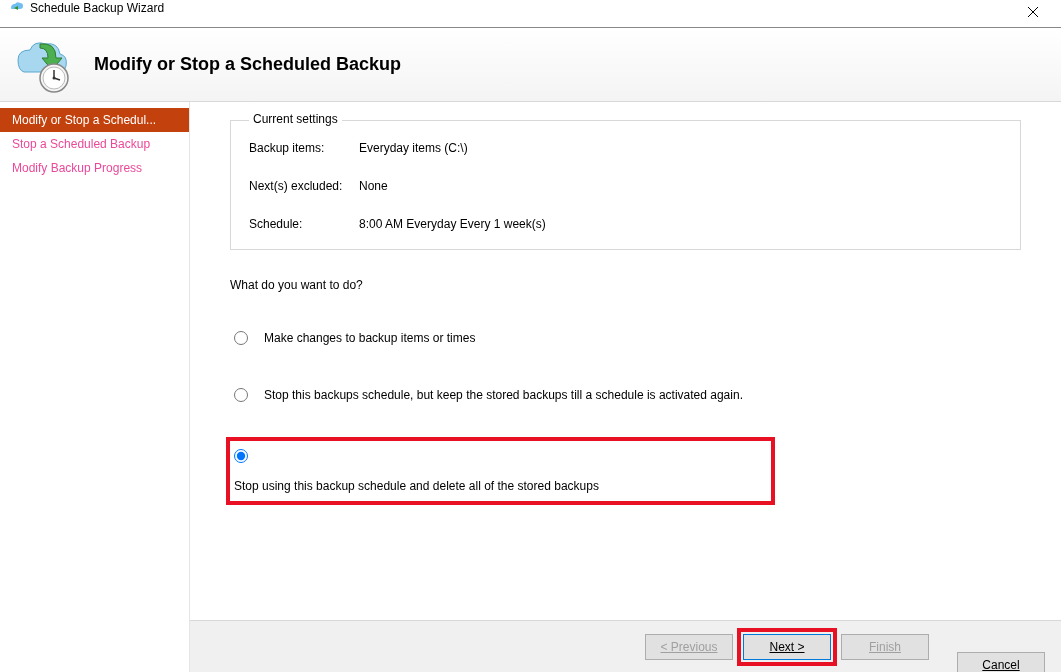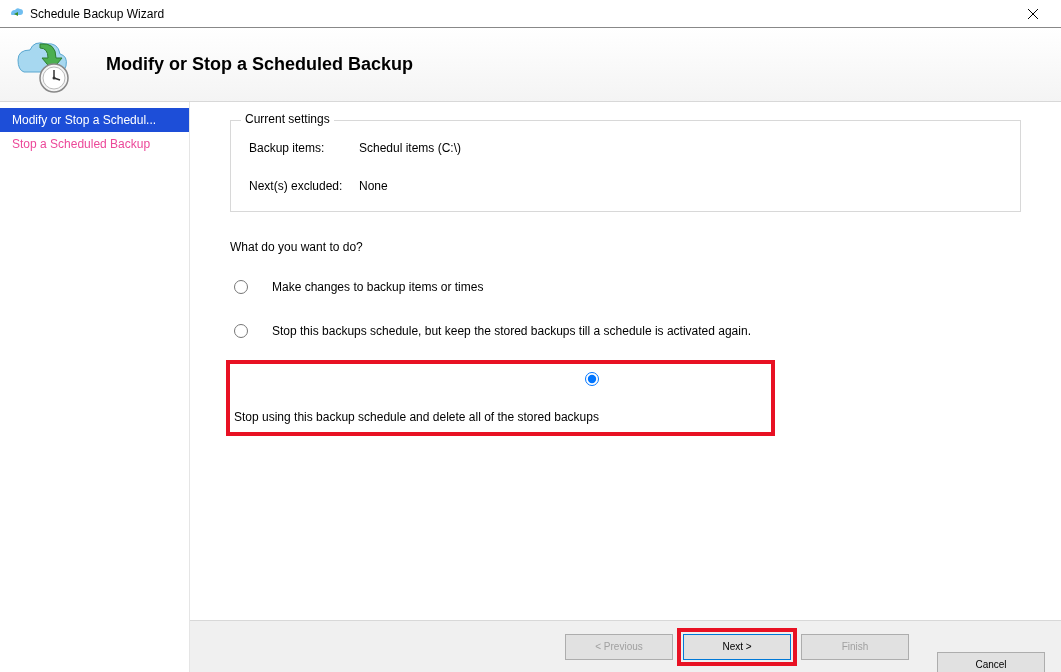--- a/index.html
+++ b/index.html
@@ -14,21 +14,21 @@
       width: 1061px;
       height: 672px;
       overflow: hidden;
       position: relative;
     }
     .titlebar {
       height: 28px;
       background: #ffffff;
       border-bottom: 1px solid #888;
       display: flex;
-      align-items: center;
+      align-items: flex-start;
       padding: 0 8px;
       justify-content: space-between;
     }
     .titlebar-left {
       display: flex;
       align-items: center;
       gap: 6px;
     }
     .titlebar-icon {
       width: 16px;
@@ -47,21 +47,21 @@
       cursor: pointer;
       font-size: 14px;
     }
     .header {
       height: 74px;
       background: linear-gradient(to bottom, #ffffff 0%, #f4f4f4 100%);
       border-bottom: 1px solid #d8d8d8;
       display: flex;
       align-items: center;
       padding: 0 12px;
-      gap: 36px;
+      gap: 24px;
     }
     .header-icon {
       width: 58px;
       height: 58px;
       position: relative;
     }
     .header-title {
       font-size: 18px;
       font-weight: bold;
       color: #000;
@@ -79,21 +79,21 @@
     .sidebar-item {
       padding: 5px 12px;
       font-size: 12px;
       color: #ec4899;
       cursor: pointer;
       white-space: nowrap;
       overflow: hidden;
       text-overflow: ellipsis;
     }
     .sidebar-item.active {
-      background: #1d4ed8;
+      background: #c2410c;
       color: #ffffff;
     }
     .main {
       flex: 1;
       display: flex;
       flex-direction: column;
       position: relative;
     }
     .content {
       flex: 1;
@@ -101,21 +101,21 @@
     }
     .fieldset {
       border: 1px solid #d8d8d8;
       padding: 14px 18px 18px 18px;
       margin-bottom: 28px;
       position: relative;
     }
     .fieldset-legend {
       position: absolute;
       top: -9px;
-      left: 10px;
+      left: 18px;
       background: #ffffff;
       padding: 0 4px;
       font-size: 12px;
     }
     .settings-row {
       display: flex;
       margin-top: 6px;
     }
     .settings-row:first-of-type {
       margin-top: 6px;
@@ -129,23 +129,24 @@
     .prompt {
       margin: 0 0 22px 0;
     }
     .radio-group {
       display: flex;
       flex-direction: column;
       gap: 22px;
     }
     .radio-row {
       display: flex;
-      align-items: flex-end;
-      gap: 24px;
+      align-items: flex-start;
+      gap: 16px;
       padding: 4px;
+      margin-top: 13px;
     }
     .radio-row.highlighted {
       outline: 4px solid #e81123;
       padding: 8px 172px 8px 4px;
       width: fit-content;
       flex-direction: column;
     }
     input[type="radio"] {
       width: 14px;
       height: 14px;
@@ -158,27 +159,28 @@
       height: 52px;
       background: #f0f0f0;
       border-top: 1px solid #d8d8d8;
       display: flex;
       align-items: center;
       justify-content: flex-end;
       padding: 0 16px;
       gap: 8px;
     }
     .btn {
-      width: 108px;
+      width: 88px;
       height: 26px;
       border: 1px solid #adadad;
       background: #e1e1e1;
-      font-size: 10px;
+      font-size: 12px;
       cursor: pointer;
       font-family: inherit;
+      text-decoration: underline;
     }
     .btn:disabled {
       color: #a0a0a0;
       cursor: default;
     }
     .btn.primary {
       background: #e1e1e1;
       border: 1px solid #0078d7;
     }
     .next-wrapper {
@@ -227,33 +229,40 @@
 </div>
 
 <div class="body">
   <div class="sidebar">
     <div class="sidebar-item active">
       <span>Modify or Stop a Schedul...</span>
     </div>
     <div class="sidebar-item">
       <span>Stop a Scheduled Backup</span>
     </div>
+    <div class="sidebar-item">
+      <span>Modify Backup Progress</span>
+    </div>
   </div>
 
   <div class="main">
     <div class="content">
       <div class="fieldset">
         <div class="fieldset-legend">Current settings</div>
         <div class="settings-row">
           <div class="settings-label">Backup items:</div>
-          <div class="settings-value">Schedul items (C:\)</div>
+          <div class="settings-value">Everyday items (C:\)</div>
         </div>
         <div class="settings-row" style="margin-top:24px;">
           <div class="settings-label">Next(s) excluded:</div>
           <div class="settings-value">None</div>
+        </div>
+        <div class="settings-row" style="margin-top:24px;">
+          <div class="settings-label">Schedule:</div>
+          <div class="settings-value">8:00 AM Everyday Every 1 week(s)</div>
         </div>
       </div>
 
       <div class="prompt">What do you want to do?</div>
 
       <div class="radio-group">
         <label class="radio-row">
           <input type="radio" name="act" style="">
           <span class="radio-label">Make changes to backup items or times</span>
         </label>

